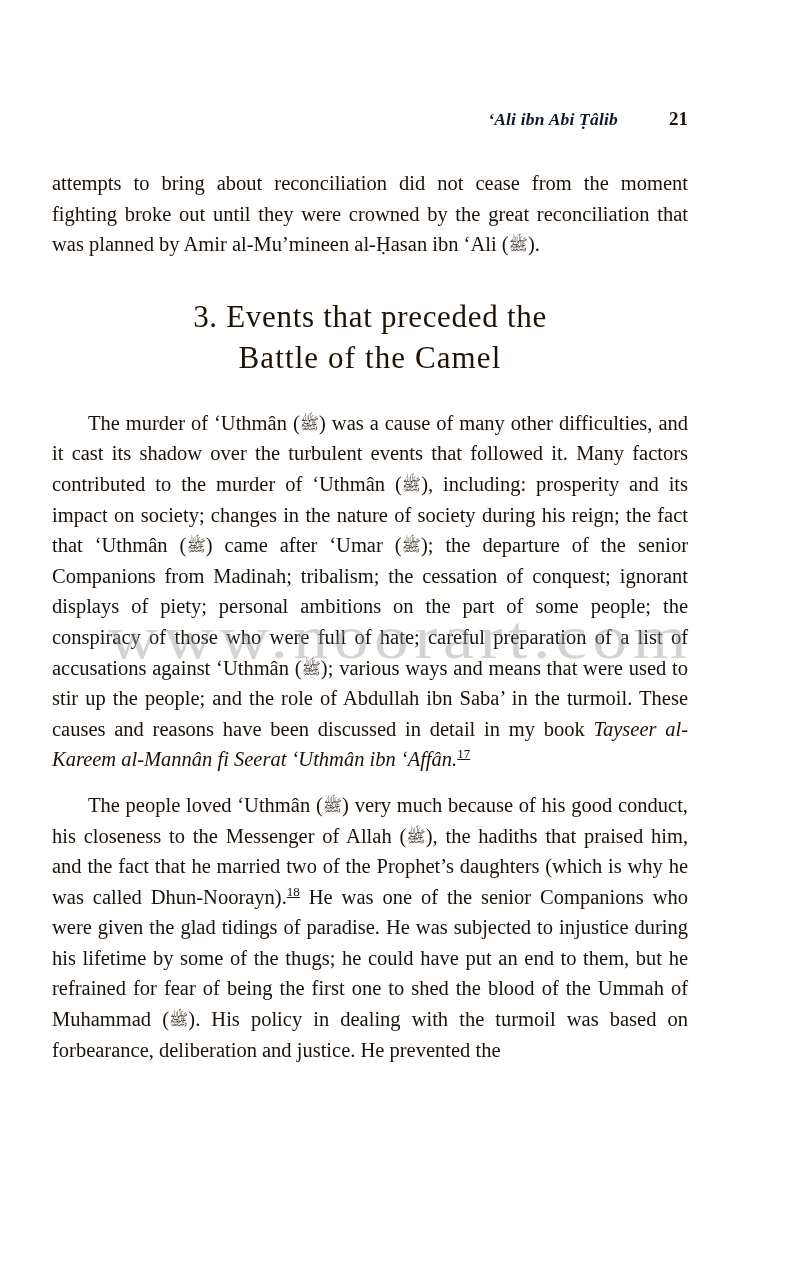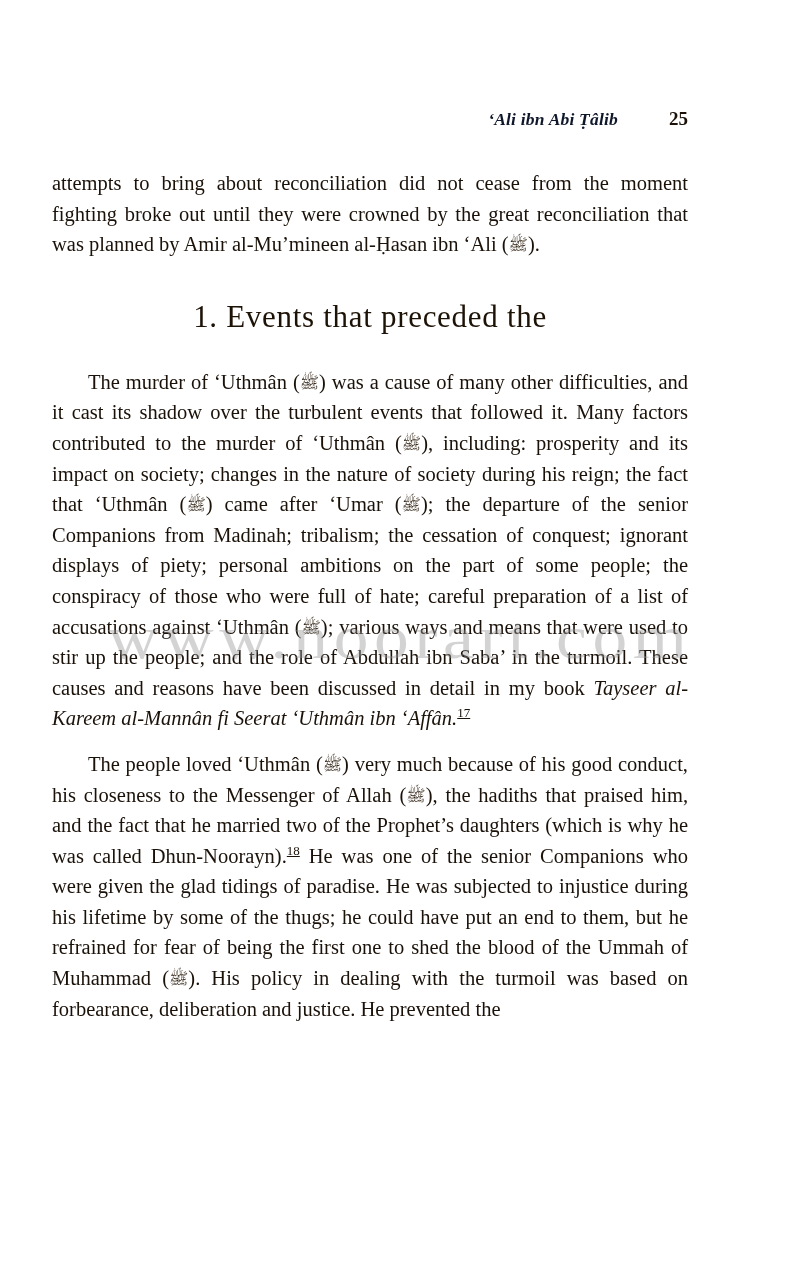--- a/index.html
+++ b/index.html
@@ -136,29 +136,30 @@
     transform: scaleX(1.12);
   }
 </style>
 </head>
 <body>
 
 <div class="page">
 
   <div class="running-head">
     <span class="rh-title">‘Ali ibn Abi Ṭâlib</span>
-    <span class="rh-page">25</span>
+    <span class="rh-page">21</span>
   </div>
 
   <div class="text-column">
 
     <p class="body-text lead-paragraph"><span>attempts to bring about reconciliation did not cease from the moment fighting broke out until they were crowned by the great reconciliation that was planned by Amir al-Mu’mineen al-Ḥasan ibn ‘Ali (</span><span class="honorific">ﷺ</span><span>).</span></p>
 
     <h1 class="chapter-heading">
-      <span class="hd-line hd-line-1">1. Events that preceded the</span>
+      <span class="hd-line hd-line-1">3. Events that preceded the</span>
+      <span class="hd-line hd-line-2">Battle of the Camel</span>
     </h1>
 
     <p class="body-text indented"><span>The murder of ‘Uthmân (</span><span class="honorific">ﷺ</span><span>) was a cause of many other difficulties, and it cast its shadow over the turbulent events that followed it. Many factors contributed to the murder of ‘Uthmân (</span><span class="honorific">ﷺ</span><span>), including: prosperity and its impact on society; changes in the nature of society during his reign; the fact that ‘Uthmân (</span><span class="honorific">ﷺ</span><span>) came after ‘Umar (</span><span class="honorific">ﷺ</span><span>); the departure of the senior Companions from Madinah; tribalism; the cessation of conquest; ignorant displays of piety; personal ambitions on the part of some people; the conspiracy of those who were full of hate; careful preparation of a list of accusations against ‘Uthmân (</span><span class="honorific">ﷺ</span><span>); various ways and means that were used to stir up the people; and the role of Abdullah ibn Saba’ in the turmoil. These causes and reasons have been discussed in detail in my book </span><span class="book-title">Tayseer al-Kareem al-Mannân fi Seerat ‘Uthmân ibn ‘Affân.</span><span class="fn-ref">17</span></p>
 
     <div class="para-gap"></div>
 
     <p class="body-text indented"><span>The people loved ‘Uthmân (</span><span class="honorific">ﷺ</span><span>) very much because of his good conduct, his closeness to the Messenger of Allah (</span><span class="honorific">ﷺ</span><span>), the hadiths that praised him, and the fact that he married two of the Prophet’s daughters (which is why he was called Dhun-Noorayn).</span><span class="fn-ref">18</span><span> He was one of the senior Companions who were given the glad tidings of paradise. He was subjected to injustice during his lifetime by some of the thugs; he could have put an end to them, but he refrained for fear of being the first one to shed the blood of the Ummah of Muhammad (</span><span class="honorific">ﷺ</span><span>). His policy in dealing with the turmoil was based on forbearance, deliberation and justice. He prevented the</span></p>
 
   </div>
 

